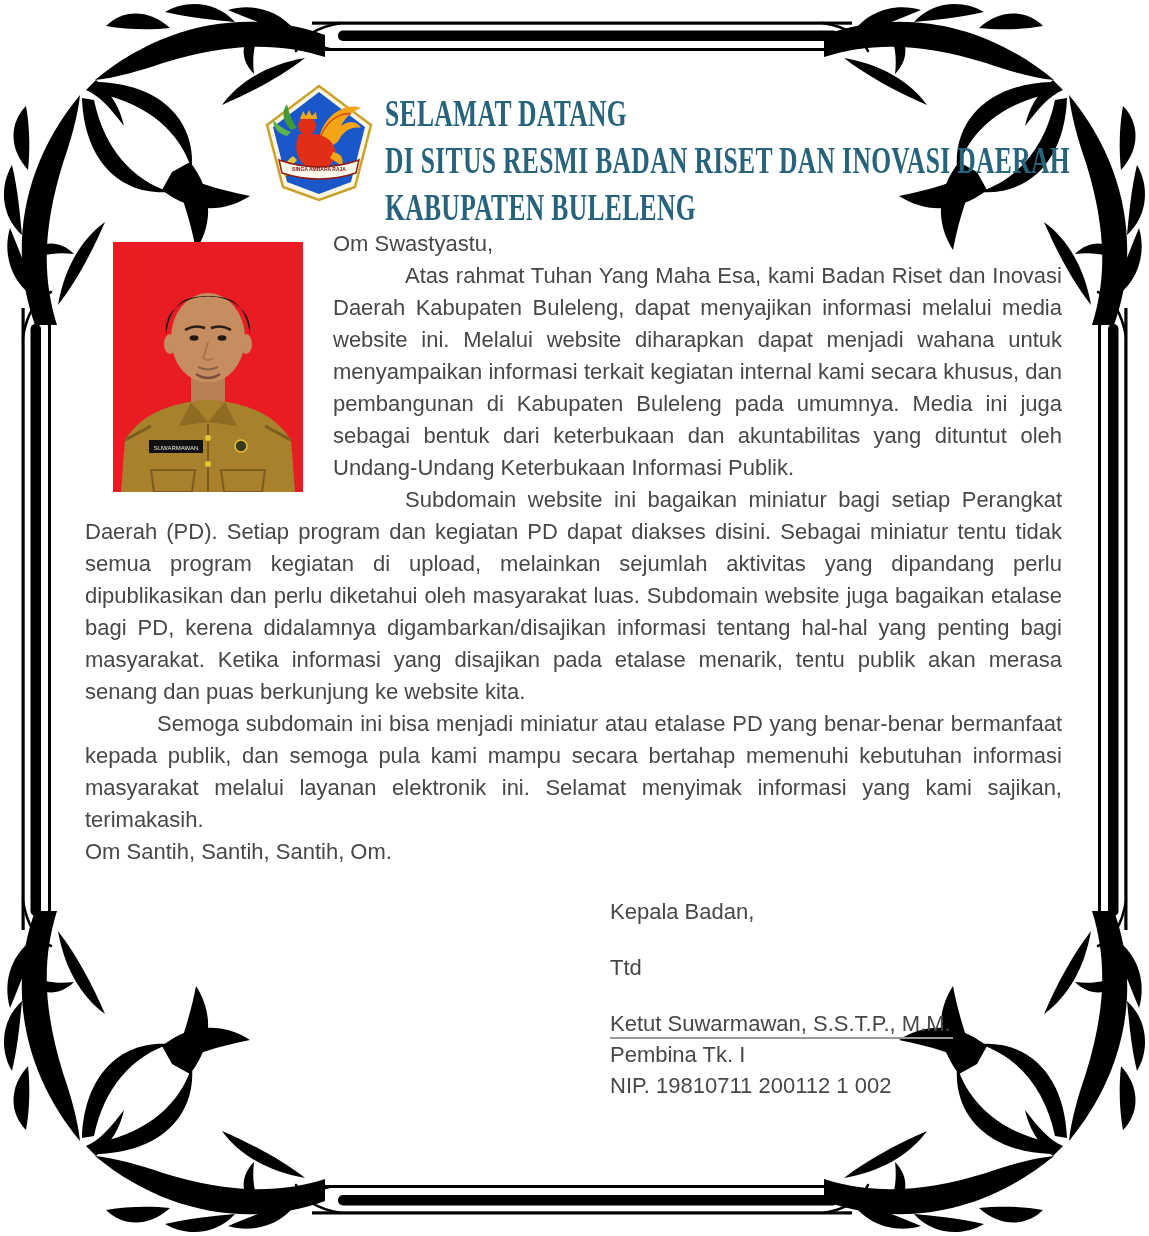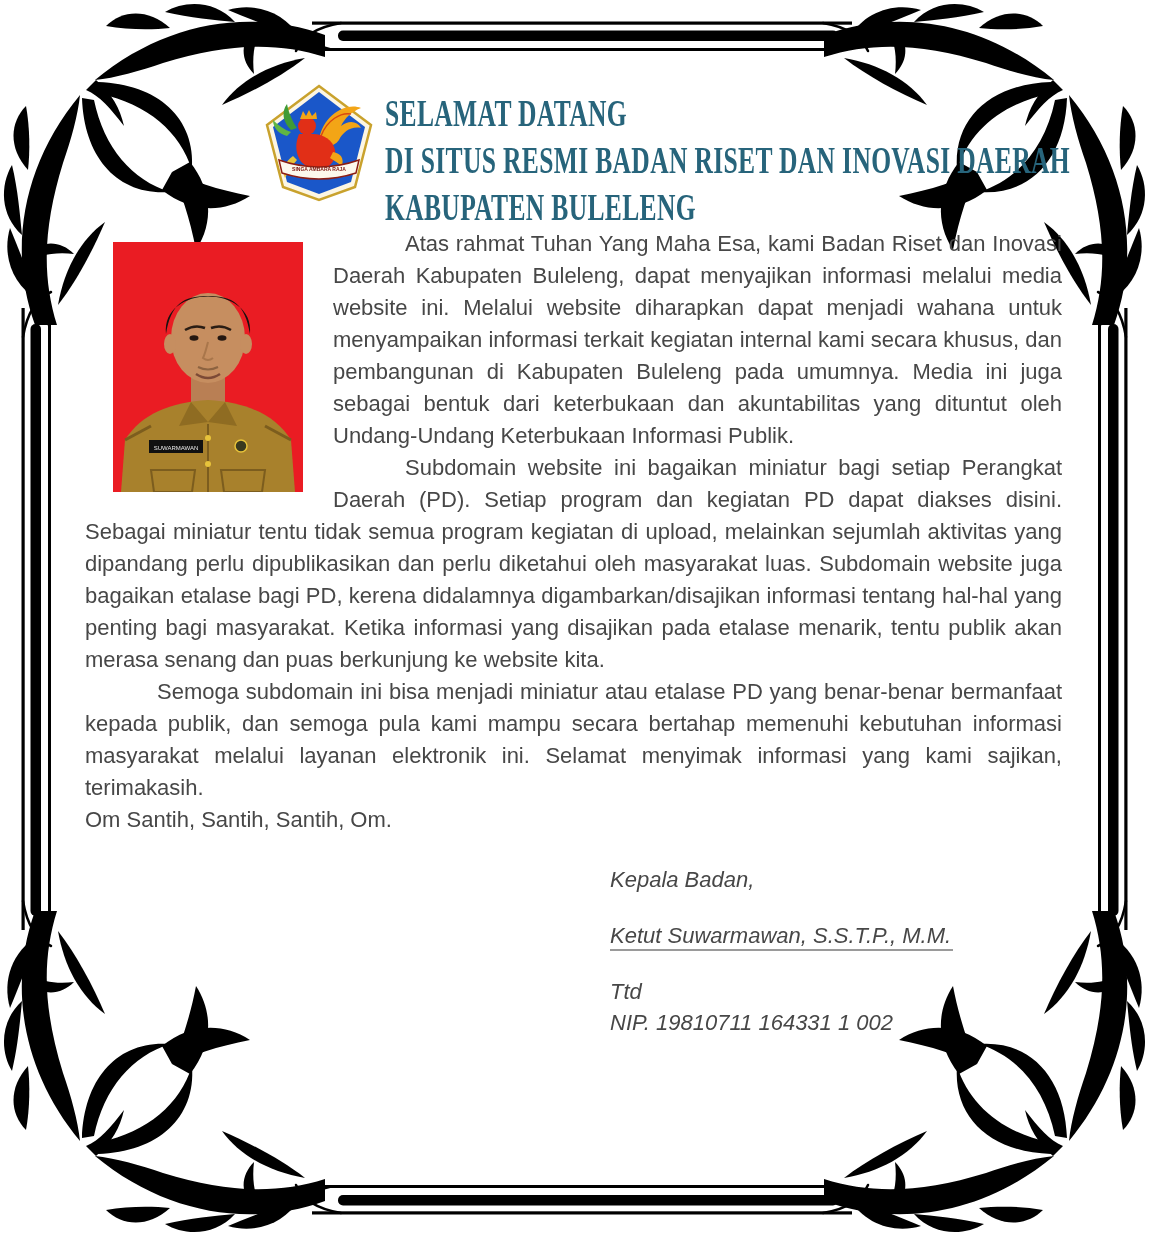--- a/index.html
+++ b/index.html
@@ -17,21 +17,21 @@
   .content{
     position:absolute;left:85px;top:228px;width:977px;color:#474747;
     font-size:22px;line-height:32px;
   }
   .photo{float:left;width:190px;height:250px;margin:14px 30px 12px 28px;}
   p{margin:0;}
   .justify{text-align:justify;}
   .indent{text-indent:72px;}
   .gap{}
   .closing{margin-top:0;}
-  .signature{margin-top:28px;margin-left:525px;line-height:31px;font-style:italic;}
+  .signature{margin-top:28px;margin-left:525px;line-height:31px;}
   .sig-gap{margin-top:25px;}
   .name-underline{border-bottom:2px solid #9a9a9a;padding:0 2px 1px 0;}
 </style>
 </head>
 <body>
 
 <svg class="border-svg" viewBox="0 0 1149 1236" aria-hidden="true">
   <defs>
     <g id="cornerHalf" fill="#000000">
       <path d="M325,35 C250,8 165,22 95,80 C115,78 140,71 163,63 C228,43 277,42 325,57 Z"></path>
@@ -141,24 +141,26 @@
     <circle cx="95" cy="222" r="3" fill="#e7c33b"></circle>
     <path d="M38,228 h44 l-3,22 h-38 Z" fill="none" stroke="#7c5d1e" stroke-width="2"></path>
     <path d="M108,228 h44 l-3,22 h-38 Z" fill="none" stroke="#7c5d1e" stroke-width="2"></path>
     <path d="M12,198 l26,-14" stroke="#7c5d1e" stroke-width="3"></path>
     <path d="M178,198 l-26,-14" stroke="#7c5d1e" stroke-width="3"></path>
     <rect x="36" y="198" width="54" height="13" fill="#101010"></rect>
     <text x="63" y="207.5" font-size="6" fill="#e8e8e8" text-anchor="middle">SUWARMAWAN</text>
     <circle cx="128" cy="204" r="6" fill="#3a3a1f" stroke="#e7c33b" stroke-width="1.5"></circle>
   </svg>
 
+  <p>Om Swastyastu,</p>
   <p class="justify indent">Atas rahmat Tuhan Yang Maha Esa, kami Badan Riset dan Inovasi Daerah Kabupaten Buleleng, dapat menyajikan informasi melalui media website ini. Melalui website diharapkan dapat menjadi wahana untuk menyampaikan informasi terkait kegiatan internal kami secara khusus, dan pembangunan di Kabupaten Buleleng pada umumnya. Media ini juga sebagai bentuk dari keterbukaan dan akuntabilitas yang dituntut oleh Undang-Undang Keterbukaan Informasi Publik.</p>
   <p class="justify indent gap">Subdomain website ini bagaikan miniatur bagi setiap Perangkat Daerah (PD). Setiap program dan kegiatan PD dapat diakses disini. Sebagai miniatur tentu tidak semua program kegiatan di upload, melainkan sejumlah aktivitas yang dipandang perlu dipublikasikan dan perlu diketahui oleh masyarakat luas. Subdomain website juga bagaikan etalase bagi PD, kerena didalamnya digambarkan/disajikan informasi tentang hal-hal yang penting bagi masyarakat. Ketika informasi yang disajikan pada etalase menarik, tentu publik akan merasa senang dan puas berkunjung ke website kita.</p>
   <p class="justify indent gap">Semoga subdomain ini bisa menjadi miniatur atau etalase PD yang benar-benar bermanfaat kepada publik, dan semoga pula kami mampu secara bertahap memenuhi kebutuhan informasi masyarakat melalui layanan elektronik ini. Selamat menyimak informasi yang kami sajikan, terimakasih.</p>
   <p class="closing">Om Santih, Santih, Santih, Om.</p>
 
   <div class="signature">
     <p>Kepala Badan,</p>
+    <p class="sig-gap">Ttd</p>
     <p class="sig-gap"><span class="name-underline">Ketut Suwarmawan, S.S.T.P., M.M.</span></p>
-    <p class="sig-gap">Ttd</p>
-    <p>NIP. 19810711 164331 1 002</p>
+    <p>Pembina Tk. I</p>
+    <p>NIP. 19810711 200112 1 002</p>
   </div>
 </div>
 
 </body></html>

